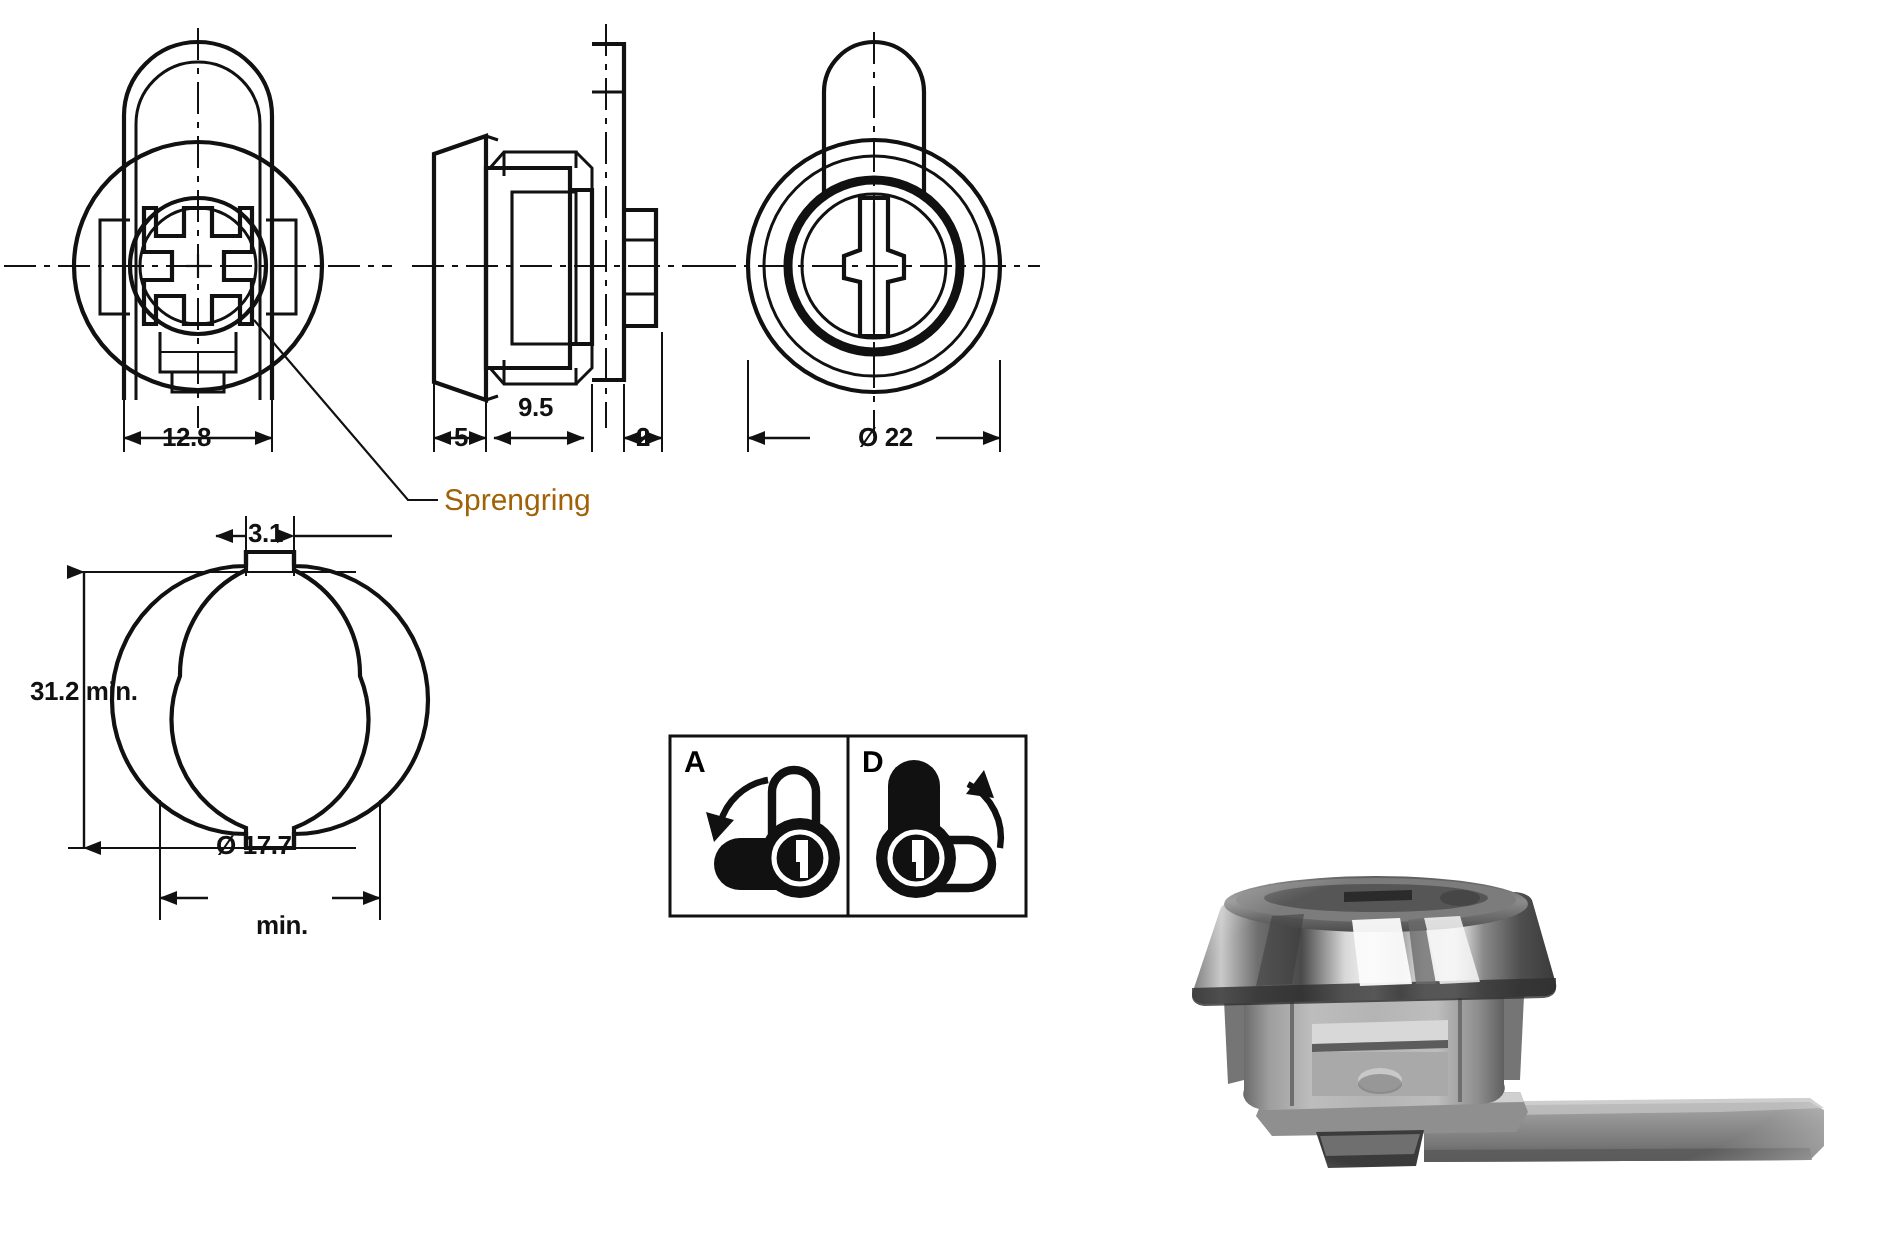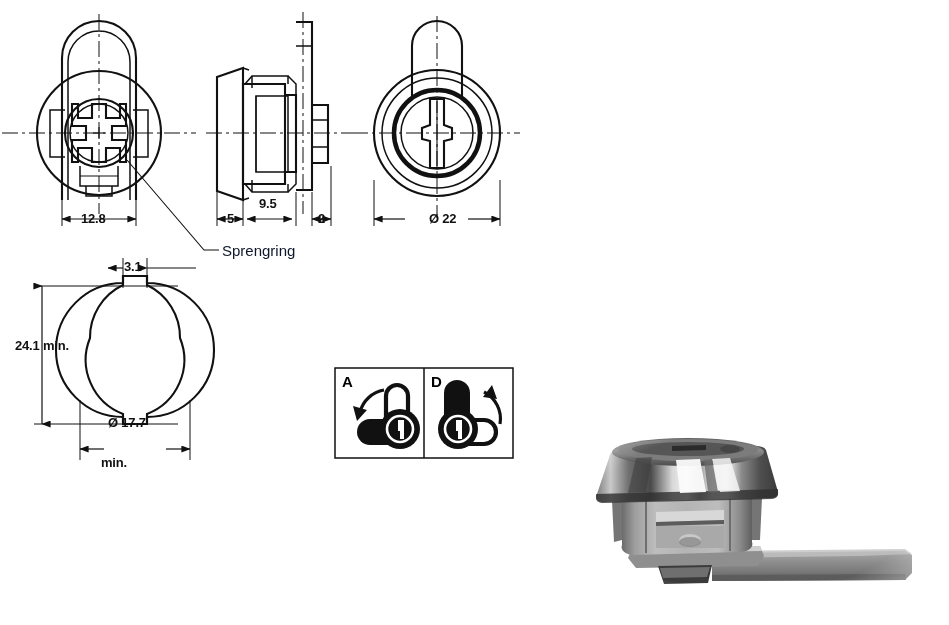--- a/index.html
+++ b/index.html
@@ -9,21 +9,21 @@
     font-family:"Liberation Sans","DejaVu Sans",sans-serif;
     background:#ffffff;color:#000000;
   }
   #sheet{position:absolute;left:0;top:0;width:949px;height:625px;}
   .dimlabel{
     position:absolute;font-weight:bold;font-size:13px;line-height:13px;
     color:#111;white-space:nowrap;letter-spacing:-0.2px;
   }
   .note{
     position:absolute;font-weight:normal;font-size:15px;line-height:15px;
-    color:#0f172a;white-space:nowrap;
+    color:#a16207;white-space:nowrap;
   }
   .ortho-letter{
     position:absolute;font-weight:bold;font-size:15px;line-height:15px;color:#000;
   }
   svg{display:block;}
   .ln{stroke:#111;fill:none;}
   .thick{stroke-width:2.1;}
   .med{stroke-width:1.5;}
   .thin{stroke-width:1.1;}
   .center{stroke:#111;stroke-width:1.0;fill:none;
@@ -331,21 +331,21 @@
 <div class="dimlabel" style="left:227px; top:212px;">5</div>
 <div class="dimlabel" style="left:259px; top:197px;">9.5</div>
 <div class="dimlabel" style="left:318px; top:212px;">2</div>
 
 <div class="dimlabel" style="left:416px; top:212px;margin-left:13px;">Ø 22</div>
 
 <div class="note" style="left:222px; top:243px;">Sprengring</div>
 
 <div class="dimlabel" style="left:124px; top:260px;">3.1</div>
 
-<div class="dimlabel" style="left:15px; top:339px;">24.1 min.</div>
+<div class="dimlabel" style="left:15px; top:339px;">31.2 min.</div>
 
 <div class="dimlabel" style="left:108px; top:416px;">Ø 17.7</div>
-<div class="dimlabel" style="left:101px; top:456px;">min.</div>
+<div class="dimlabel" style="left:128px; top:456px;">min.</div>
 
 <div class="ortho-letter" style="left:342px; top:374px;">A</div>
 <div class="ortho-letter" style="left:431px; top:374px;">D</div>
 
 </div>
 
 </body></html>

